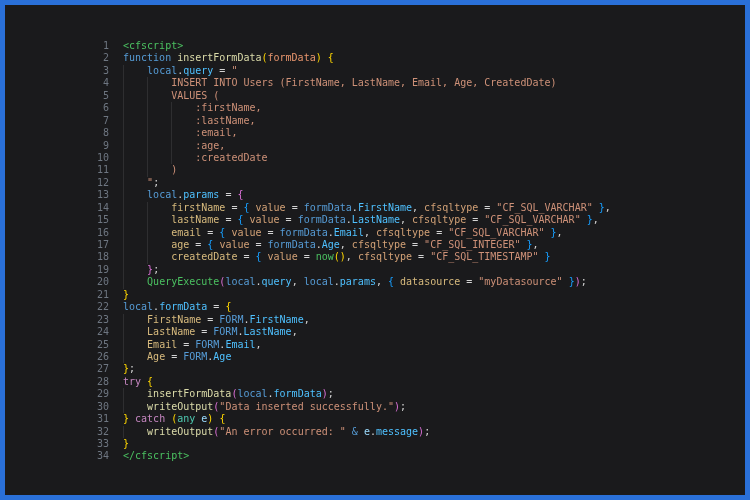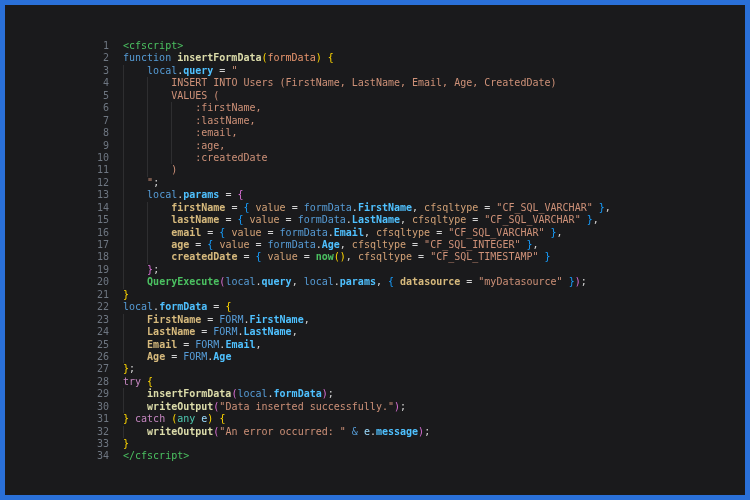--- a/index.html
+++ b/index.html
@@ -25,20 +25,20 @@
     text-align: right;
     color: #6e7681;
     user-select: none;
   }
   .src { margin-left: 14px; }
   .ind {
     display: inline-block;
     white-space: pre;
     box-shadow: inset 1px 0 0 rgba(255,255,255,0.09);
   }
-  .tk-pr, .tk-fn, .tk-key, .tk-grn { font-weight: bold; }
+  .tk-pr, .tk-fn, .tk-key, .tk-grn { font-weight: normal; }
 </style>
 </head>
 <body>
 
 <div class="window">
   <div class="editor" id="editor" style="background: rgb(26, 26, 28);"><div class="line"><span class="ln" style="color: rgb(110, 118, 129);">1</span><span class="src"><span class="tk tk-tag" style="color: rgb(75, 193, 97);">&lt;cfscript&gt;</span></span></div><div class="line"><span class="ln" style="color: rgb(110, 118, 129);">2</span><span class="src"><span class="tk tk-kw" style="color: rgb(86, 156, 214);">function </span><span class="tk tk-fn" style="color: rgb(220, 220, 170);">insertFormData</span><span class="tk tk-g" style="color: rgb(255, 215, 0);">(</span><span class="tk tk-param" style="color: rgb(232, 149, 109);">formData</span><span class="tk tk-g" style="color: rgb(255, 215, 0);">)</span><span class="tk tk-p" style="color: rgb(212, 212, 212);"> </span><span class="tk tk-g" style="color: rgb(255, 215, 0);">{</span></span></div><div class="line"><span class="ln" style="color: rgb(110, 118, 129);">3</span><span class="src"><span class="ind">    </span><span class="tk tk-v" style="color: rgb(86, 156, 214);">local</span><span class="tk tk-p" style="color: rgb(212, 212, 212);">.</span><span class="tk tk-pr" style="color: rgb(79, 193, 255);">query</span><span class="tk tk-p" style="color: rgb(212, 212, 212);"> = </span><span class="tk tk-str" style="color: rgb(206, 145, 120);">"</span></span></div><div class="line"><span class="ln" style="color: rgb(110, 118, 129);">4</span><span class="src"><span class="ind">    </span><span class="ind">    </span><span class="tk tk-str" style="color: rgb(206, 145, 120);">INSERT INTO Users (FirstName, LastName, Email, Age, CreatedDate)</span></span></div><div class="line"><span class="ln" style="color: rgb(110, 118, 129);">5</span><span class="src"><span class="ind">    </span><span class="ind">    </span><span class="tk tk-str" style="color: rgb(206, 145, 120);">VALUES (</span></span></div><div class="line"><span class="ln" style="color: rgb(110, 118, 129);">6</span><span class="src"><span class="ind">    </span><span class="ind">    </span><span class="ind">    </span><span class="tk tk-str" style="color: rgb(206, 145, 120);">:firstName,</span></span></div><div class="line"><span class="ln" style="color: rgb(110, 118, 129);">7</span><span class="src"><span class="ind">    </span><span class="ind">    </span><span class="ind">    </span><span class="tk tk-str" style="color: rgb(206, 145, 120);">:lastName,</span></span></div><div class="line"><span class="ln" style="color: rgb(110, 118, 129);">8</span><span class="src"><span class="ind">    </span><span class="ind">    </span><span class="ind">    </span><span class="tk tk-str" style="color: rgb(206, 145, 120);">:email,</span></span></div><div class="line"><span class="ln" style="color: rgb(110, 118, 129);">9</span><span class="src"><span class="ind">    </span><span class="ind">    </span><span class="ind">    </span><span class="tk tk-str" style="color: rgb(206, 145, 120);">:age,</span></span></div><div class="line"><span class="ln" style="color: rgb(110, 118, 129);">10</span><span class="src"><span class="ind">    </span><span class="ind">    </span><span class="ind">    </span><span class="tk tk-str" style="color: rgb(206, 145, 120);">:createdDate</span></span></div><div class="line"><span class="ln" style="color: rgb(110, 118, 129);">11</span><span class="src"><span class="ind">    </span><span class="ind">    </span><span class="tk tk-str" style="color: rgb(206, 145, 120);">)</span></span></div><div class="line"><span class="ln" style="color: rgb(110, 118, 129);">12</span><span class="src"><span class="ind">    </span><span class="tk tk-str" style="color: rgb(206, 145, 120);">"</span><span class="tk tk-p" style="color: rgb(212, 212, 212);">;</span></span></div><div class="line"><span class="ln" style="color: rgb(110, 118, 129);">13</span><span class="src"><span class="ind">    </span><span class="tk tk-v" style="color: rgb(86, 156, 214);">local</span><span class="tk tk-p" style="color: rgb(212, 212, 212);">.</span><span class="tk tk-pr" style="color: rgb(79, 193, 255);">params</span><span class="tk tk-p" style="color: rgb(212, 212, 212);"> = </span><span class="tk tk-o" style="color: rgb(218, 112, 214);">{</span></span></div><div class="line"><span class="ln" style="color: rgb(110, 118, 129);">14</span><span class="src"><span class="ind">    </span><span class="ind">    </span><span class="tk tk-key" style="color: rgb(215, 186, 125);">firstName</span><span class="tk tk-p" style="color: rgb(212, 212, 212);"> = </span><span class="tk tk-b" style="color: rgb(23, 159, 255);">{</span><span class="tk tk-p" style="color: rgb(212, 212, 212);"> </span><span class="tk tk-attr" style="color: rgb(210, 161, 118);">value</span><span class="tk tk-p" style="color: rgb(212, 212, 212);"> = </span><span class="tk tk-v" style="color: rgb(86, 156, 214);">formData</span><span class="tk tk-p" style="color: rgb(212, 212, 212);">.</span><span class="tk tk-pr" style="color: rgb(79, 193, 255);">FirstName</span><span class="tk tk-p" style="color: rgb(212, 212, 212);">, </span><span class="tk tk-attr" style="color: rgb(210, 161, 118);">cfsqltype</span><span class="tk tk-p" style="color: rgb(212, 212, 212);"> = </span><span class="tk tk-str" style="color: rgb(206, 145, 120);">"CF_SQL_VARCHAR"</span><span class="tk tk-p" style="color: rgb(212, 212, 212);"> </span><span class="tk tk-b" style="color: rgb(23, 159, 255);">}</span><span class="tk tk-p" style="color: rgb(212, 212, 212);">,</span></span></div><div class="line"><span class="ln" style="color: rgb(110, 118, 129);">15</span><span class="src"><span class="ind">    </span><span class="ind">    </span><span class="tk tk-key" style="color: rgb(215, 186, 125);">lastName</span><span class="tk tk-p" style="color: rgb(212, 212, 212);"> = </span><span class="tk tk-b" style="color: rgb(23, 159, 255);">{</span><span class="tk tk-p" style="color: rgb(212, 212, 212);"> </span><span class="tk tk-attr" style="color: rgb(210, 161, 118);">value</span><span class="tk tk-p" style="color: rgb(212, 212, 212);"> = </span><span class="tk tk-v" style="color: rgb(86, 156, 214);">formData</span><span class="tk tk-p" style="color: rgb(212, 212, 212);">.</span><span class="tk tk-pr" style="color: rgb(79, 193, 255);">LastName</span><span class="tk tk-p" style="color: rgb(212, 212, 212);">, </span><span class="tk tk-attr" style="color: rgb(210, 161, 118);">cfsqltype</span><span class="tk tk-p" style="color: rgb(212, 212, 212);"> = </span><span class="tk tk-str" style="color: rgb(206, 145, 120);">"CF_SQL_VARCHAR"</span><span class="tk tk-p" style="color: rgb(212, 212, 212);"> </span><span class="tk tk-b" style="color: rgb(23, 159, 255);">}</span><span class="tk tk-p" style="color: rgb(212, 212, 212);">,</span></span></div><div class="line"><span class="ln" style="color: rgb(110, 118, 129);">16</span><span class="src"><span class="ind">    </span><span class="ind">    </span><span class="tk tk-key" style="color: rgb(215, 186, 125);">email</span><span class="tk tk-p" style="color: rgb(212, 212, 212);"> = </span><span class="tk tk-b" style="color: rgb(23, 159, 255);">{</span><span class="tk tk-p" style="color: rgb(212, 212, 212);"> </span><span class="tk tk-attr" style="color: rgb(210, 161, 118);">value</span><span class="tk tk-p" style="color: rgb(212, 212, 212);"> = </span><span class="tk tk-v" style="color: rgb(86, 156, 214);">formData</span><span class="tk tk-p" style="color: rgb(212, 212, 212);">.</span><span class="tk tk-pr" style="color: rgb(79, 193, 255);">Email</span><span class="tk tk-p" style="color: rgb(212, 212, 212);">, </span><span class="tk tk-attr" style="color: rgb(210, 161, 118);">cfsqltype</span><span class="tk tk-p" style="color: rgb(212, 212, 212);"> = </span><span class="tk tk-str" style="color: rgb(206, 145, 120);">"CF_SQL_VARCHAR"</span><span class="tk tk-p" style="color: rgb(212, 212, 212);"> </span><span class="tk tk-b" style="color: rgb(23, 159, 255);">}</span><span class="tk tk-p" style="color: rgb(212, 212, 212);">,</span></span></div><div class="line"><span class="ln" style="color: rgb(110, 118, 129);">17</span><span class="src"><span class="ind">    </span><span class="ind">    </span><span class="tk tk-key" style="color: rgb(215, 186, 125);">age</span><span class="tk tk-p" style="color: rgb(212, 212, 212);"> = </span><span class="tk tk-b" style="color: rgb(23, 159, 255);">{</span><span class="tk tk-p" style="color: rgb(212, 212, 212);"> </span><span class="tk tk-attr" style="color: rgb(210, 161, 118);">value</span><span class="tk tk-p" style="color: rgb(212, 212, 212);"> = </span><span class="tk tk-v" style="color: rgb(86, 156, 214);">formData</span><span class="tk tk-p" style="color: rgb(212, 212, 212);">.</span><span class="tk tk-pr" style="color: rgb(79, 193, 255);">Age</span><span class="tk tk-p" style="color: rgb(212, 212, 212);">, </span><span class="tk tk-attr" style="color: rgb(210, 161, 118);">cfsqltype</span><span class="tk tk-p" style="color: rgb(212, 212, 212);"> = </span><span class="tk tk-str" style="color: rgb(206, 145, 120);">"CF_SQL_INTEGER"</span><span class="tk tk-p" style="color: rgb(212, 212, 212);"> </span><span class="tk tk-b" style="color: rgb(23, 159, 255);">}</span><span class="tk tk-p" style="color: rgb(212, 212, 212);">,</span></span></div><div class="line"><span class="ln" style="color: rgb(110, 118, 129);">18</span><span class="src"><span class="ind">    </span><span class="ind">    </span><span class="tk tk-key" style="color: rgb(215, 186, 125);">createdDate</span><span class="tk tk-p" style="color: rgb(212, 212, 212);"> = </span><span class="tk tk-b" style="color: rgb(23, 159, 255);">{</span><span class="tk tk-p" style="color: rgb(212, 212, 212);"> </span><span class="tk tk-attr" style="color: rgb(210, 161, 118);">value</span><span class="tk tk-p" style="color: rgb(212, 212, 212);"> = </span><span class="tk tk-grn" style="color: rgb(75, 193, 97);">now</span><span class="tk tk-g" style="color: rgb(255, 215, 0);">()</span><span class="tk tk-p" style="color: rgb(212, 212, 212);">, </span><span class="tk tk-attr" style="color: rgb(210, 161, 118);">cfsqltype</span><span class="tk tk-p" style="color: rgb(212, 212, 212);"> = </span><span class="tk tk-str" style="color: rgb(206, 145, 120);">"CF_SQL_TIMESTAMP"</span><span class="tk tk-p" style="color: rgb(212, 212, 212);"> </span><span class="tk tk-b" style="color: rgb(23, 159, 255);">}</span></span></div><div class="line"><span class="ln" style="color: rgb(110, 118, 129);">19</span><span class="src"><span class="ind">    </span><span class="tk tk-o" style="color: rgb(218, 112, 214);">}</span><span class="tk tk-p" style="color: rgb(212, 212, 212);">;</span></span></div><div class="line"><span class="ln" style="color: rgb(110, 118, 129);">20</span><span class="src"><span class="ind">    </span><span class="tk tk-grn" style="color: rgb(75, 193, 97);">QueryExecute</span><span class="tk tk-o" style="color: rgb(218, 112, 214);">(</span><span class="tk tk-v" style="color: rgb(86, 156, 214);">local</span><span class="tk tk-p" style="color: rgb(212, 212, 212);">.</span><span class="tk tk-pr" style="color: rgb(79, 193, 255);">query</span><span class="tk tk-p" style="color: rgb(212, 212, 212);">, </span><span class="tk tk-v" style="color: rgb(86, 156, 214);">local</span><span class="tk tk-p" style="color: rgb(212, 212, 212);">.</span><span class="tk tk-pr" style="color: rgb(79, 193, 255);">params</span><span class="tk tk-p" style="color: rgb(212, 212, 212);">, </span><span class="tk tk-b" style="color: rgb(23, 159, 255);">{</span><span class="tk tk-p" style="color: rgb(212, 212, 212);"> </span><span class="tk tk-key" style="color: rgb(215, 186, 125);">datasource</span><span class="tk tk-p" style="color: rgb(212, 212, 212);"> = </span><span class="tk tk-str" style="color: rgb(206, 145, 120);">"myDatasource"</span><span class="tk tk-p" style="color: rgb(212, 212, 212);"> </span><span class="tk tk-b" style="color: rgb(23, 159, 255);">}</span><span class="tk tk-o" style="color: rgb(218, 112, 214);">)</span><span class="tk tk-p" style="color: rgb(212, 212, 212);">;</span></span></div><div class="line"><span class="ln" style="color: rgb(110, 118, 129);">21</span><span class="src"><span class="tk tk-g" style="color: rgb(255, 215, 0);">}</span></span></div><div class="line"><span class="ln" style="color: rgb(110, 118, 129);">22</span><span class="src"><span class="tk tk-v" style="color: rgb(86, 156, 214);">local</span><span class="tk tk-p" style="color: rgb(212, 212, 212);">.</span><span class="tk tk-pr" style="color: rgb(79, 193, 255);">formData</span><span class="tk tk-p" style="color: rgb(212, 212, 212);"> = </span><span class="tk tk-g" style="color: rgb(255, 215, 0);">{</span></span></div><div class="line"><span class="ln" style="color: rgb(110, 118, 129);">23</span><span class="src"><span class="ind">    </span><span class="tk tk-key" style="color: rgb(215, 186, 125);">FirstName</span><span class="tk tk-p" style="color: rgb(212, 212, 212);"> = </span><span class="tk tk-v" style="color: rgb(86, 156, 214);">FORM</span><span class="tk tk-p" style="color: rgb(212, 212, 212);">.</span><span class="tk tk-pr" style="color: rgb(79, 193, 255);">FirstName</span><span class="tk tk-p" style="color: rgb(212, 212, 212);">,</span></span></div><div class="line"><span class="ln" style="color: rgb(110, 118, 129);">24</span><span class="src"><span class="ind">    </span><span class="tk tk-key" style="color: rgb(215, 186, 125);">LastName</span><span class="tk tk-p" style="color: rgb(212, 212, 212);"> = </span><span class="tk tk-v" style="color: rgb(86, 156, 214);">FORM</span><span class="tk tk-p" style="color: rgb(212, 212, 212);">.</span><span class="tk tk-pr" style="color: rgb(79, 193, 255);">LastName</span><span class="tk tk-p" style="color: rgb(212, 212, 212);">,</span></span></div><div class="line"><span class="ln" style="color: rgb(110, 118, 129);">25</span><span class="src"><span class="ind">    </span><span class="tk tk-key" style="color: rgb(215, 186, 125);">Email</span><span class="tk tk-p" style="color: rgb(212, 212, 212);"> = </span><span class="tk tk-v" style="color: rgb(86, 156, 214);">FORM</span><span class="tk tk-p" style="color: rgb(212, 212, 212);">.</span><span class="tk tk-pr" style="color: rgb(79, 193, 255);">Email</span><span class="tk tk-p" style="color: rgb(212, 212, 212);">,</span></span></div><div class="line"><span class="ln" style="color: rgb(110, 118, 129);">26</span><span class="src"><span class="ind">    </span><span class="tk tk-key" style="color: rgb(215, 186, 125);">Age</span><span class="tk tk-p" style="color: rgb(212, 212, 212);"> = </span><span class="tk tk-v" style="color: rgb(86, 156, 214);">FORM</span><span class="tk tk-p" style="color: rgb(212, 212, 212);">.</span><span class="tk tk-pr" style="color: rgb(79, 193, 255);">Age</span></span></div><div class="line"><span class="ln" style="color: rgb(110, 118, 129);">27</span><span class="src"><span class="tk tk-g" style="color: rgb(255, 215, 0);">}</span><span class="tk tk-p" style="color: rgb(212, 212, 212);">;</span></span></div><div class="line"><span class="ln" style="color: rgb(110, 118, 129);">28</span><span class="src"><span class="tk tk-pink" style="color: rgb(197, 134, 192);">try</span><span class="tk tk-p" style="color: rgb(212, 212, 212);"> </span><span class="tk tk-g" style="color: rgb(255, 215, 0);">{</span></span></div><div class="line"><span class="ln" style="color: rgb(110, 118, 129);">29</span><span class="src"><span class="ind">    </span><span class="tk tk-fn" style="color: rgb(220, 220, 170);">insertFormData</span><span class="tk tk-o" style="color: rgb(218, 112, 214);">(</span><span class="tk tk-v" style="color: rgb(86, 156, 214);">local</span><span class="tk tk-p" style="color: rgb(212, 212, 212);">.</span><span class="tk tk-pr" style="color: rgb(79, 193, 255);">formData</span><span class="tk tk-o" style="color: rgb(218, 112, 214);">)</span><span class="tk tk-p" style="color: rgb(212, 212, 212);">;</span></span></div><div class="line"><span class="ln" style="color: rgb(110, 118, 129);">30</span><span class="src"><span class="ind">    </span><span class="tk tk-fn" style="color: rgb(220, 220, 170);">writeOutput</span><span class="tk tk-o" style="color: rgb(218, 112, 214);">(</span><span class="tk tk-str" style="color: rgb(206, 145, 120);">"Data inserted successfully."</span><span class="tk tk-o" style="color: rgb(218, 112, 214);">)</span><span class="tk tk-p" style="color: rgb(212, 212, 212);">;</span></span></div><div class="line"><span class="ln" style="color: rgb(110, 118, 129);">31</span><span class="src"><span class="tk tk-g" style="color: rgb(255, 215, 0);">}</span><span class="tk tk-p" style="color: rgb(212, 212, 212);"> </span><span class="tk tk-pink" style="color: rgb(197, 134, 192);">catch</span><span class="tk tk-p" style="color: rgb(212, 212, 212);"> </span><span class="tk tk-g" style="color: rgb(255, 215, 0);">(</span><span class="tk tk-teal" style="color: rgb(78, 201, 176);">any</span><span class="tk tk-p" style="color: rgb(212, 212, 212);"> </span><span class="tk tk-cy" style="color: rgb(156, 220, 254);">e</span><span class="tk tk-g" style="color: rgb(255, 215, 0);">)</span><span class="tk tk-p" style="color: rgb(212, 212, 212);"> </span><span class="tk tk-g" style="color: rgb(255, 215, 0);">{</span></span></div><div class="line"><span class="ln" style="color: rgb(110, 118, 129);">32</span><span class="src"><span class="ind">    </span><span class="tk tk-fn" style="color: rgb(220, 220, 170);">writeOutput</span><span class="tk tk-o" style="color: rgb(218, 112, 214);">(</span><span class="tk tk-str" style="color: rgb(206, 145, 120);">"An error occurred: "</span><span class="tk tk-p" style="color: rgb(212, 212, 212);"> </span><span class="tk tk-v" style="color: rgb(86, 156, 214);">&amp;</span><span class="tk tk-p" style="color: rgb(212, 212, 212);"> </span><span class="tk tk-cy" style="color: rgb(156, 220, 254);">e</span><span class="tk tk-p" style="color: rgb(212, 212, 212);">.</span><span class="tk tk-pr" style="color: rgb(79, 193, 255);">message</span><span class="tk tk-o" style="color: rgb(218, 112, 214);">)</span><span class="tk tk-p" style="color: rgb(212, 212, 212);">;</span></span></div><div class="line"><span class="ln" style="color: rgb(110, 118, 129);">33</span><span class="src"><span class="tk tk-g" style="color: rgb(255, 215, 0);">}</span></span></div><div class="line"><span class="ln" style="color: rgb(110, 118, 129);">34</span><span class="src"><span class="tk tk-tag" style="color: rgb(75, 193, 97);">&lt;/cfscript&gt;</span></span></div></div>
 </div>
 
 </body></html>

